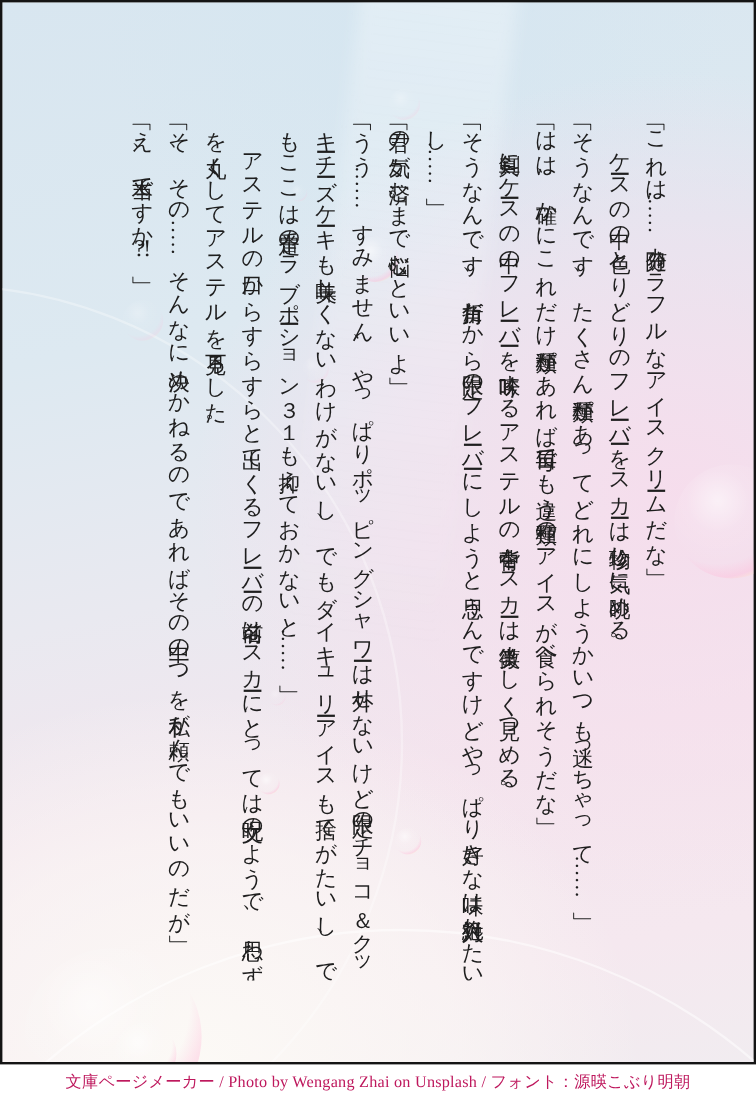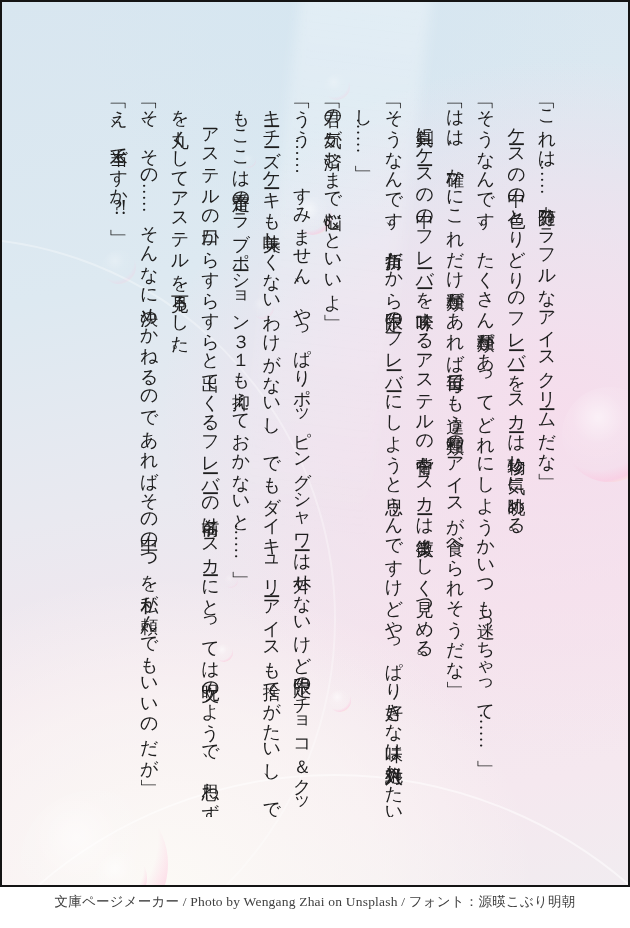--- a/index.html
+++ b/index.html
@@ -85,21 +85,21 @@
     text-indent: 18px;
   }
   
   .caption {
     position: absolute;
     left: 0;
     top: 893px;
     width: 630px;
     text-align: center;
     font-size: 13.5px;
-    color: #404040;
+    color: #be185d;
     letter-spacing: 0.2px;
   }
 </style>
 </head>
 <body>
 
 <div class="canvas">
 
   <div class="photo">
     <div class="streak"></div>

